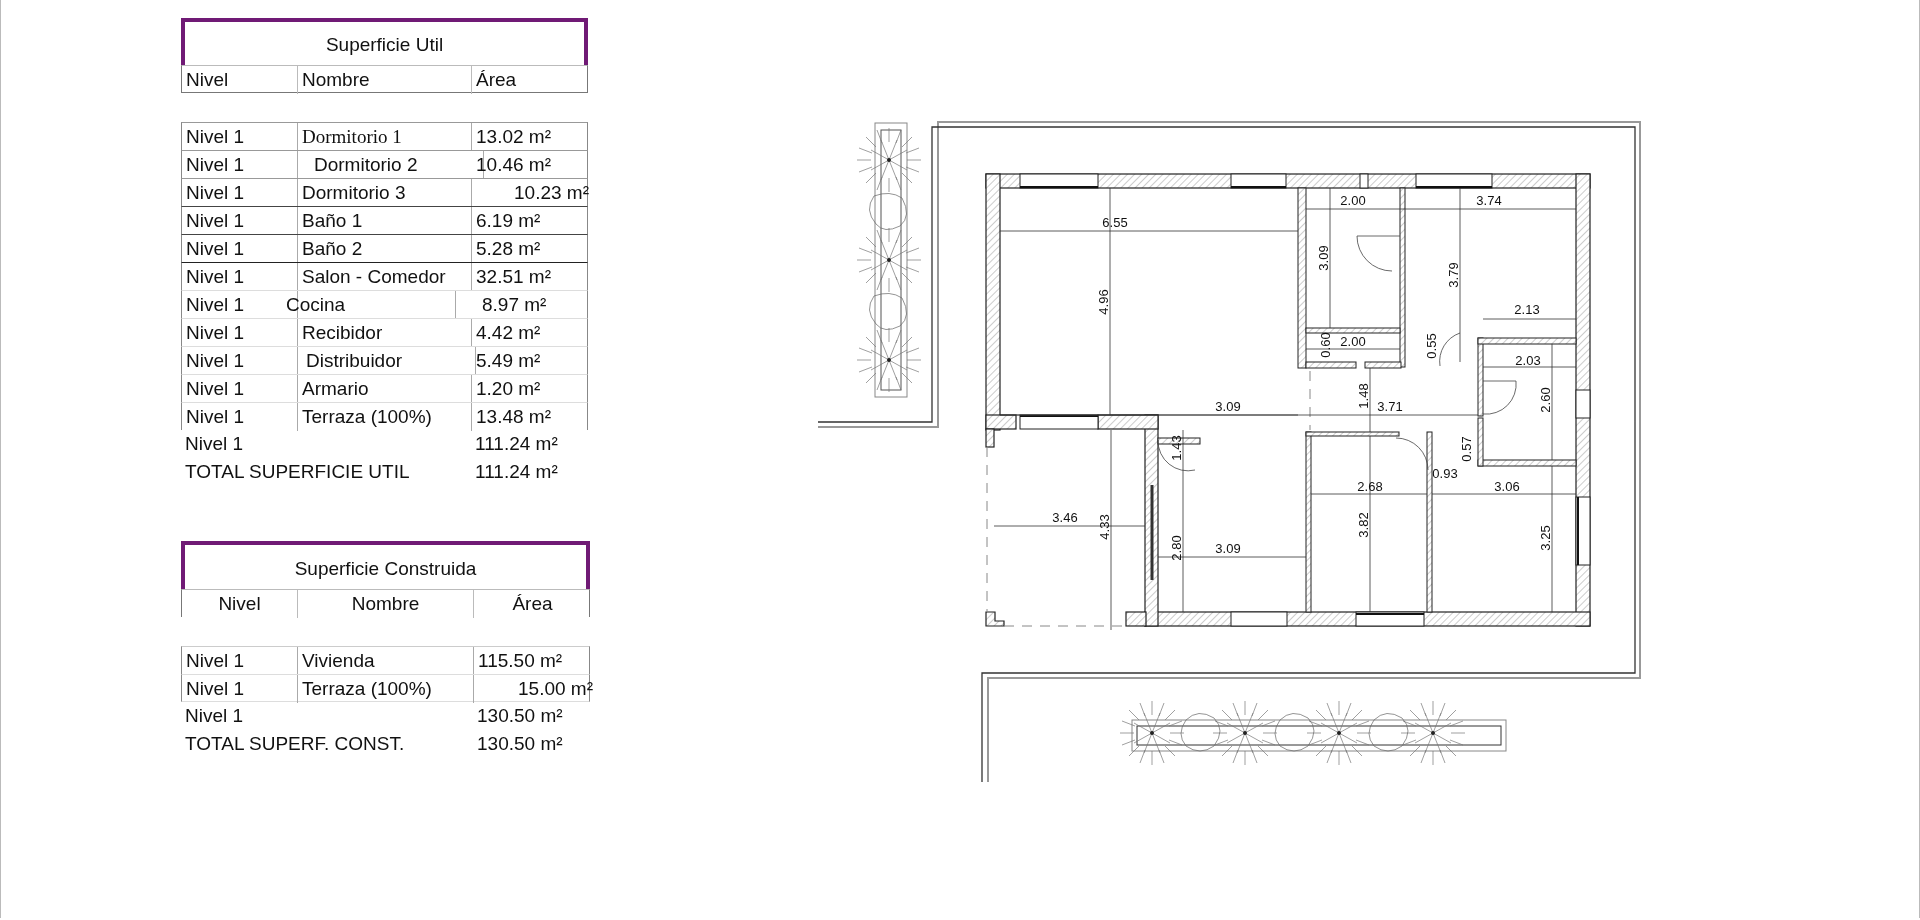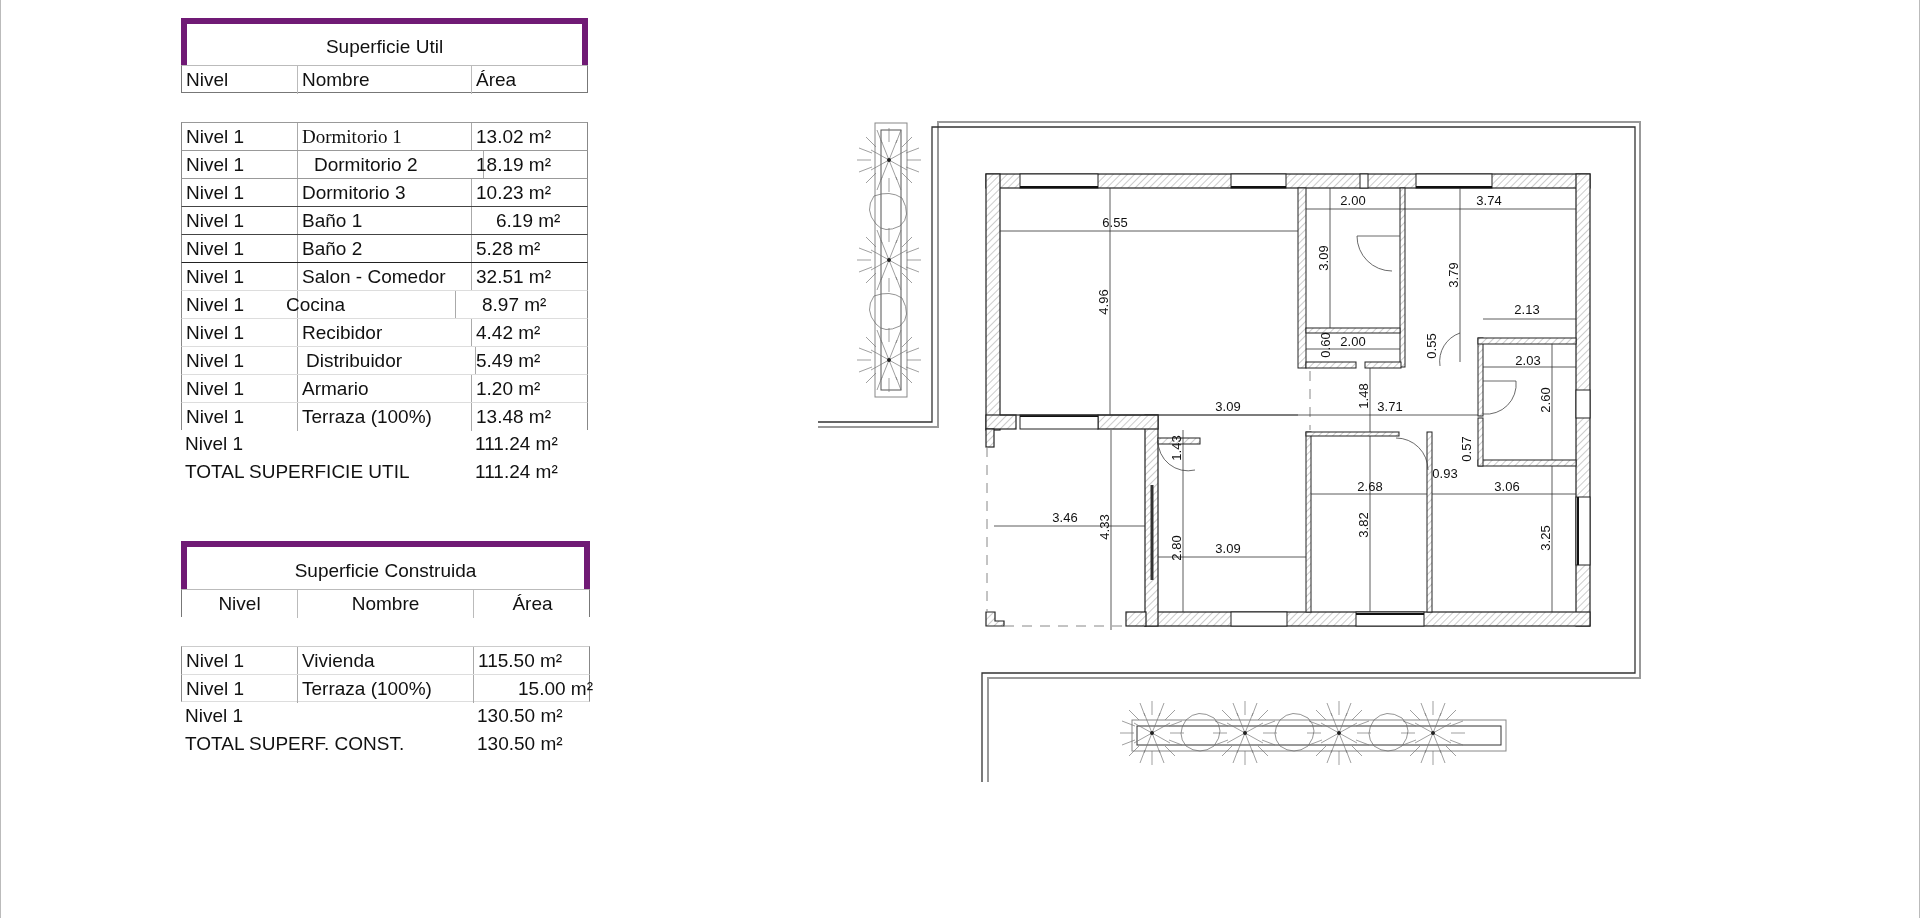--- a/index.html
+++ b/index.html
@@ -1,21 +1,21 @@
 <!DOCTYPE html>
 <html><head>
 <meta charset="utf-8">
 <style>
   html,body{margin:0;padding:0;background:#fff;}
   body{width:1920px;height:920px;position:relative;overflow:hidden;font-family:"Liberation Sans",sans-serif;color:#111;}
   .frame{position:absolute;left:0;top:0;width:1918px;height:918px;border-left:1px solid #bbb;border-right:1px solid #bbb;}
   .sched{position:absolute;font-size:19px;}
   .sched .row{position:absolute;left:0;height:28px;line-height:28px;white-space:nowrap;}
   .sched .c{position:absolute;top:0;height:28px;padding-left:4px;box-sizing:border-box;}
-  .title{position:absolute;left:0;text-align:center;border:6px solid #701a75;box-sizing:border-box;}
+  .title{position:absolute;left:0;text-align:center;border:4px solid #701a75;box-sizing:border-box;}
   .hdr{position:absolute;left:0;border:1px solid #777;border-top:1px solid #bbb;box-sizing:border-box;}
   .hdr .c{border-right:1px solid #bbb;}
   .hdr .c:last-child{border-right:none;}
   .body-row{border-left:1px solid #888;border-right:1px solid #888;border-top:1px solid #999;box-sizing:border-box;}
   .body-row .c{border-right:1px solid #aaa;}
   .body-row .c:last-child{border-right:none;}
   .center .c{text-align:center;padding-left:0;}
   svg text{font-family:"Liberation Sans",sans-serif;font-size:13px;fill:#111;}
 </style>
 </head>
@@ -32,31 +32,31 @@
   </div>
 
   <div class="row body-row" style="top:104px;width:407px;">
     <span class="c" style="left:0;width:116px;">Nivel 1</span>
     <span class="c" style="left:116px;width:174px;font-family:Liberation Serif, serif;">Dormitorio 1</span>
     <span class="c" style="left:290px;width:117px;">13.02 m²</span>
   </div>
   <div class="row body-row" style="top:132px;width:407px;">
     <span class="c" style="left:0;width:116px;">Nivel 1</span>
     <span class="c" style="left:128px;width:174px;">Dormitorio 2</span>
-    <span class="c" style="left:290px;width:117px;">18.19 m²</span>
+    <span class="c" style="left:290px;width:117px;">10.46 m²</span>
   </div>
   <div class="row body-row" style="top:160px;width:407px;">
     <span class="c" style="left:0;width:116px;">Nivel 1</span>
     <span class="c" style="left:116px;width:174px;">Dormitorio 3</span>
-    <span class="c" style="left:290px;width:117px;">10.23 m²</span>
+    <span class="c" style="left:290px;width:117px;text-align:right;">10.23 m²</span>
   </div>
   <div class="row body-row" style="top:188px;width:407px;border-top-color:#444;">
     <span class="c" style="left:0;width:116px;">Nivel 1</span>
     <span class="c" style="left:116px;width:174px;">Baño 1</span>
-    <span class="c" style="left:290px;width:117px;margin-left:20px;">6.19 m²</span>
+    <span class="c" style="left:290px;width:117px;">6.19 m²</span>
   </div>
   <div class="row body-row" style="top:216px;width:407px;border-top-color:#444;">
     <span class="c" style="left:0;width:116px;">Nivel 1</span>
     <span class="c" style="left:116px;width:174px;">Baño 2</span>
     <span class="c" style="left:290px;width:117px;">5.28 m²</span>
   </div>
   <div class="row body-row" style="top:244px;width:407px;border-top-color:#222;">
     <span class="c" style="left:0;width:116px;">Nivel 1</span>
     <span class="c" style="left:116px;width:174px;">Salon - Comedor</span>
     <span class="c" style="left:290px;width:117px;">32.51 m²</span>

